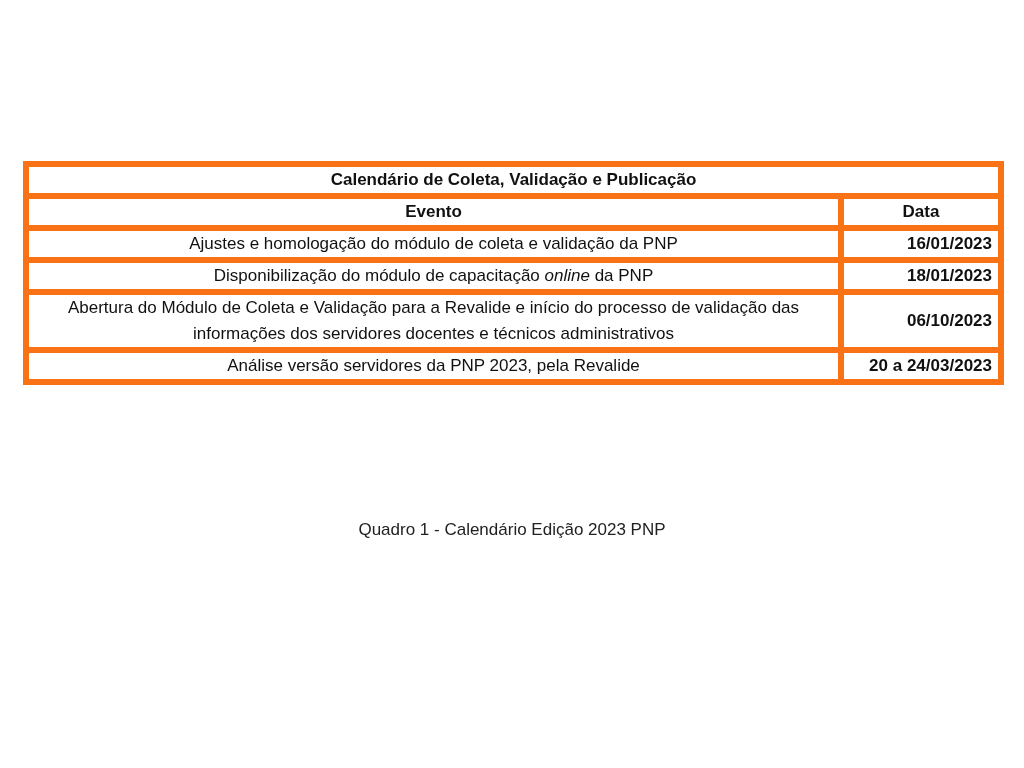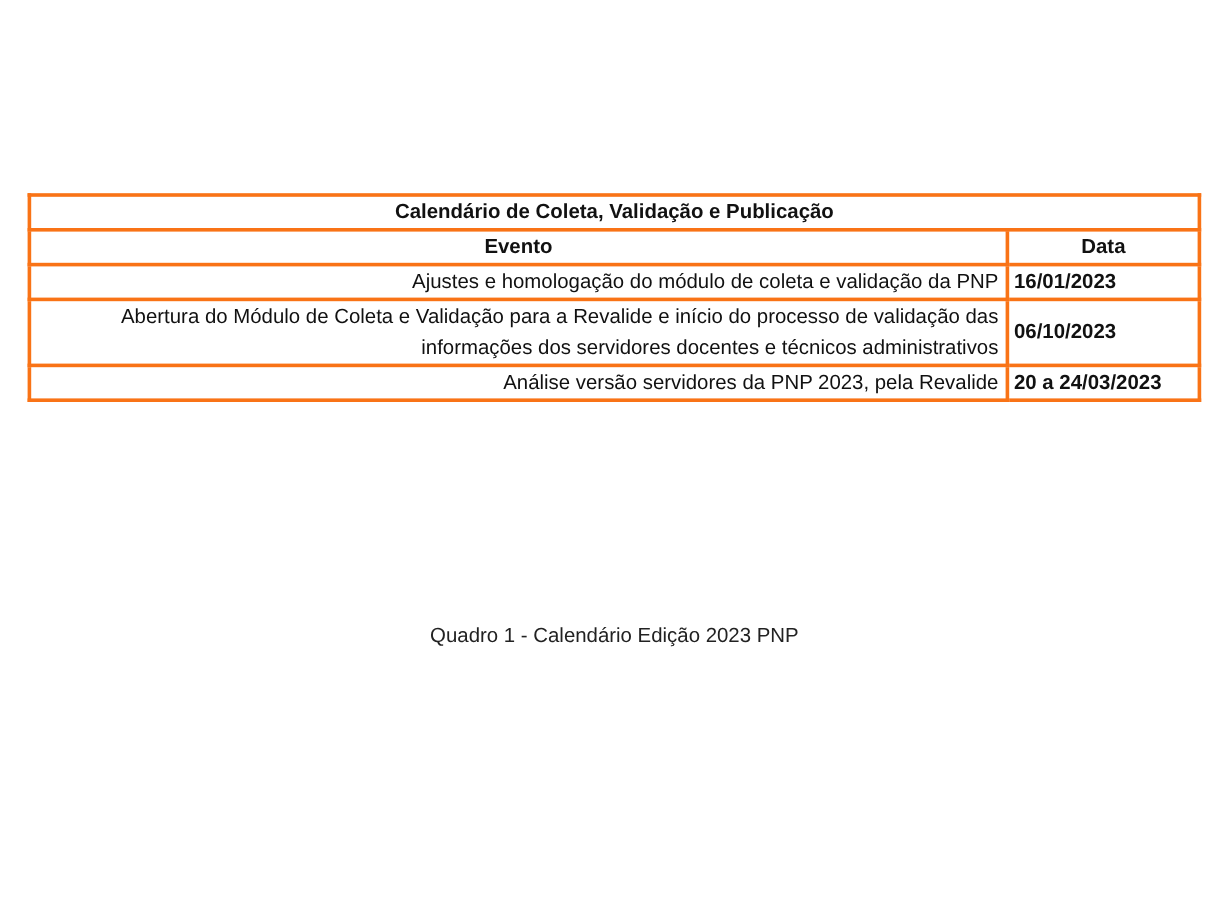--- a/index.html
+++ b/index.html
@@ -23,39 +23,39 @@
     }
     table {
       border-collapse: collapse;
       width: 975px;
       table-layout: fixed;
       font-size: 17px;
     }
     col.c-event { width: 815px; }
     col.c-date { width: 160px; }
     td, th {
-      border: 3px solid #f97316;
+      border: 6px solid #f97316;
       padding: 0 6px;
       vertical-align: middle;
       line-height: 26px;
     }
     th {
       font-weight: bold;
       text-align: center;
       height: 26px;
     }
     tr.single td { height: 25px; }
     tr.double td { height: 51px; }
     td.date {
       font-weight: bold;
-      text-align: left;
+      text-align: right;
       padding-left: 4px;
       white-space: nowrap;
     }
-    td.event { text-align: right; }
+    td.event { text-align: center; }
     .caption {
       position: absolute;
       left: 0;
       width: 1024px;
       top: 520px;
       text-align: center;
       font-size: 17px;
       color: #222;
     }
   </style>
@@ -75,20 +75,24 @@
       <tr>
         <th>Evento</th>
         <th>Data</th>
       </tr>
     </thead>
     <tbody id="rows">
         <tr class="single">
           <td class="event"><span>Ajustes e homologação do módulo de coleta e validação da PNP</span></td>
           <td class="date">16/01/2023</td>
         </tr>
+        <tr class="single">
+          <td class="event"><span>Disponibilização do módulo de capacitação </span><em>online</em><span> da PNP</span></td>
+          <td class="date">18/01/2023</td>
+        </tr>
         <tr class="double">
           <td class="event"><span>Abertura do Módulo de Coleta e Validação para a Revalide e início do processo de validação das informações dos servidores docentes e técnicos administrativos</span></td>
           <td class="date">06/10/2023</td>
         </tr>
         <tr class="single">
           <td class="event"><span>Análise versão servidores da PNP 2023, pela Revalide</span></td>
           <td class="date">20 a 24/03/2023</td>
         </tr>
       </tbody>
   </table>

